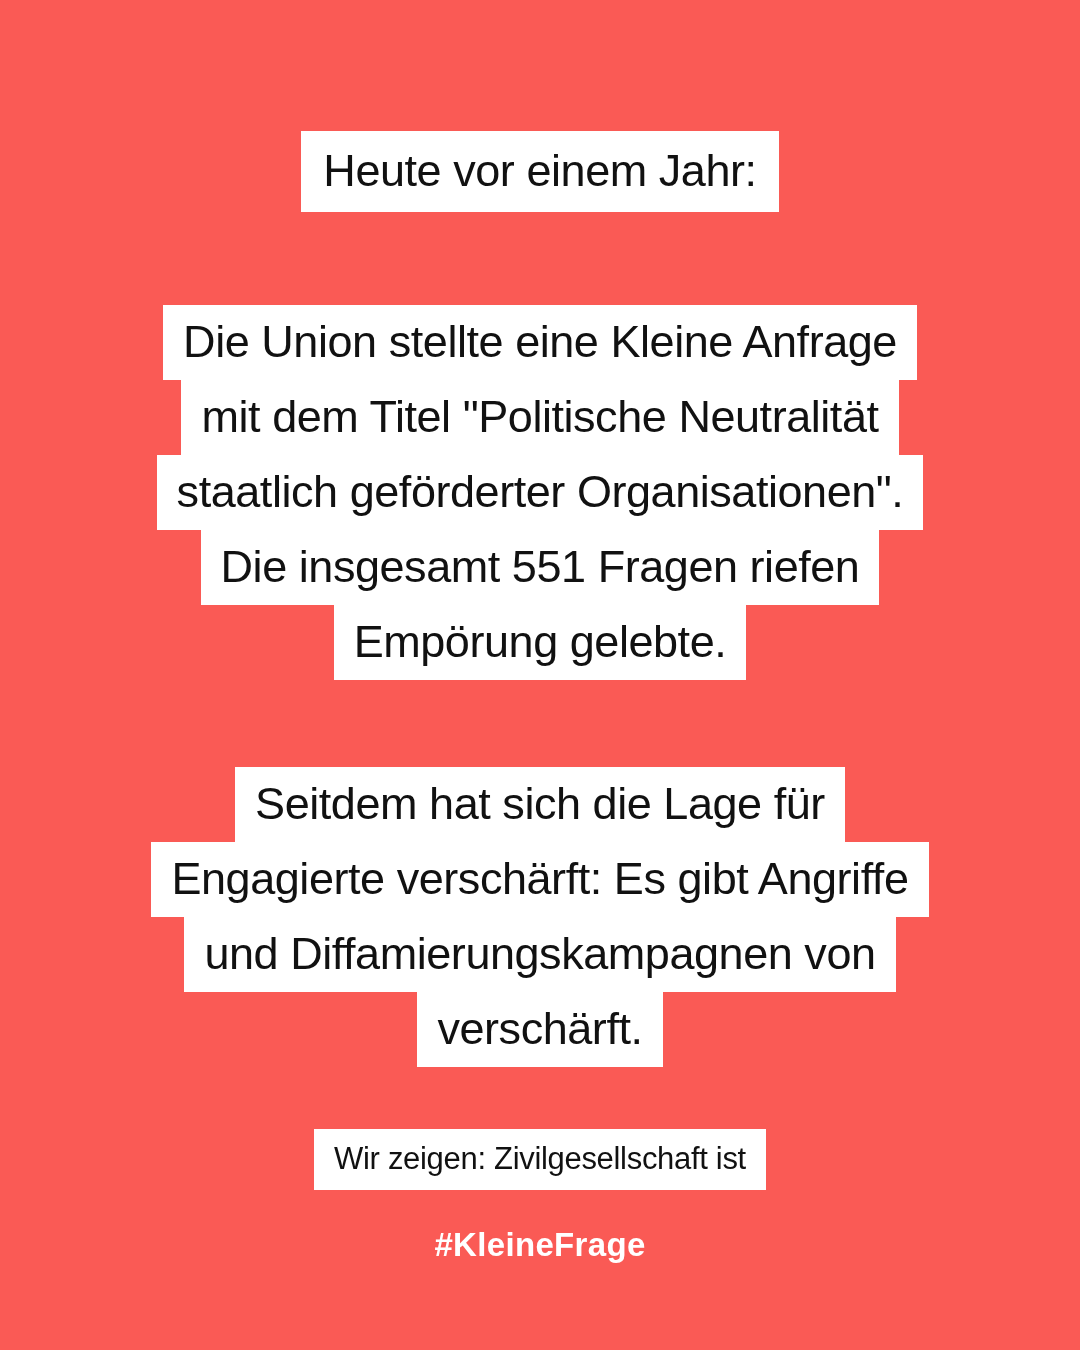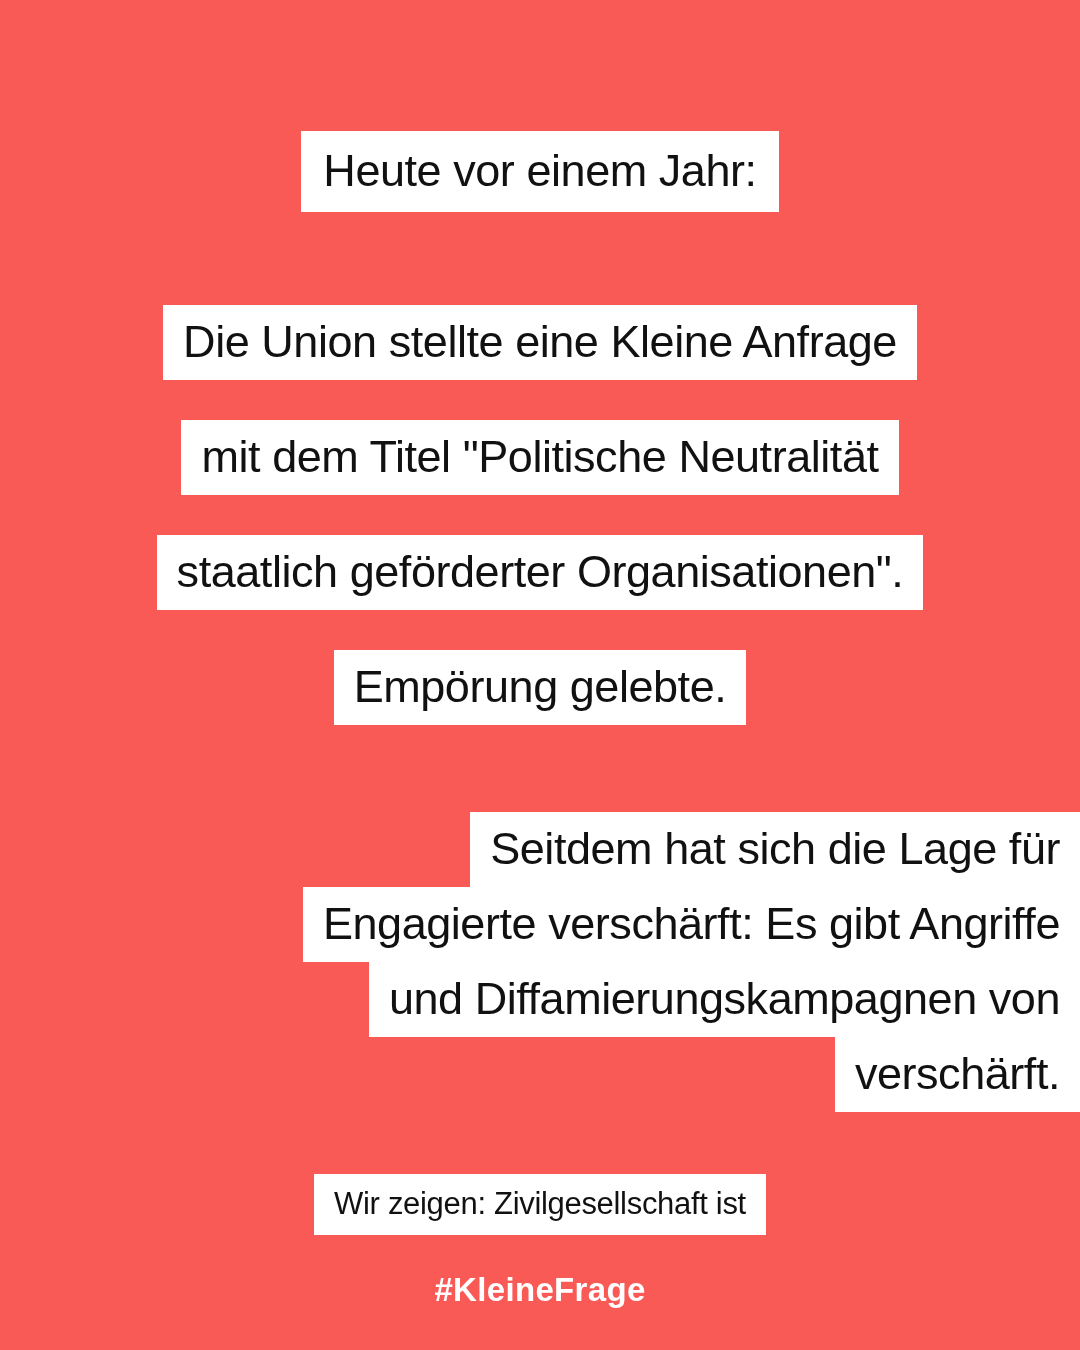--- a/index.html
+++ b/index.html
@@ -46,32 +46,30 @@
   }
   .block-headline .line {
     font-size: 45px;
     line-height: 1.0;
     padding: 17px 22px 19px 22px;
   }
 
   
   .block-p1 {
     margin-top: 93px;
-    gap: 40px;
   }
   .block-p1 .line {
     font-size: 45px;
     line-height: 1.0;
     padding: 14px 20px 16px 20px;
   }
 
   
   .block-p2 {
     margin-top: 87px;
-    align-items: flex-end;
   }
   .block-p2 .line {
     font-size: 45px;
     line-height: 1.0;
     padding: 14px 20px 16px 20px;
   }
 
   
   .block-p3 {
     margin-top: 62px;
@@ -99,20 +97,21 @@
 <div class="canvas">
 
   <div class="block block-headline">
     <span class="line">Heute vor einem Jahr:</span>
   </div>
 
   <div class="block block-p1">
     <span class="line">Die Union stellte eine Kleine Anfrage</span>
     <span class="line">mit dem Titel "Politische Neutralität</span>
     <span class="line">staatlich geförderter Organisationen".</span>
+    <span class="line">Die insgesamt 551 Fragen riefen</span>
     <span class="line">Empörung gelebte.</span>
   </div>
 
   <div class="block block-p2">
     <span class="line">Seitdem hat sich die Lage für</span>
     <span class="line">Engagierte verschärft: Es gibt Angriffe</span>
     <span class="line">und Diffamierungskampagnen von</span>
     <span class="line">verschärft.</span>
   </div>
 

